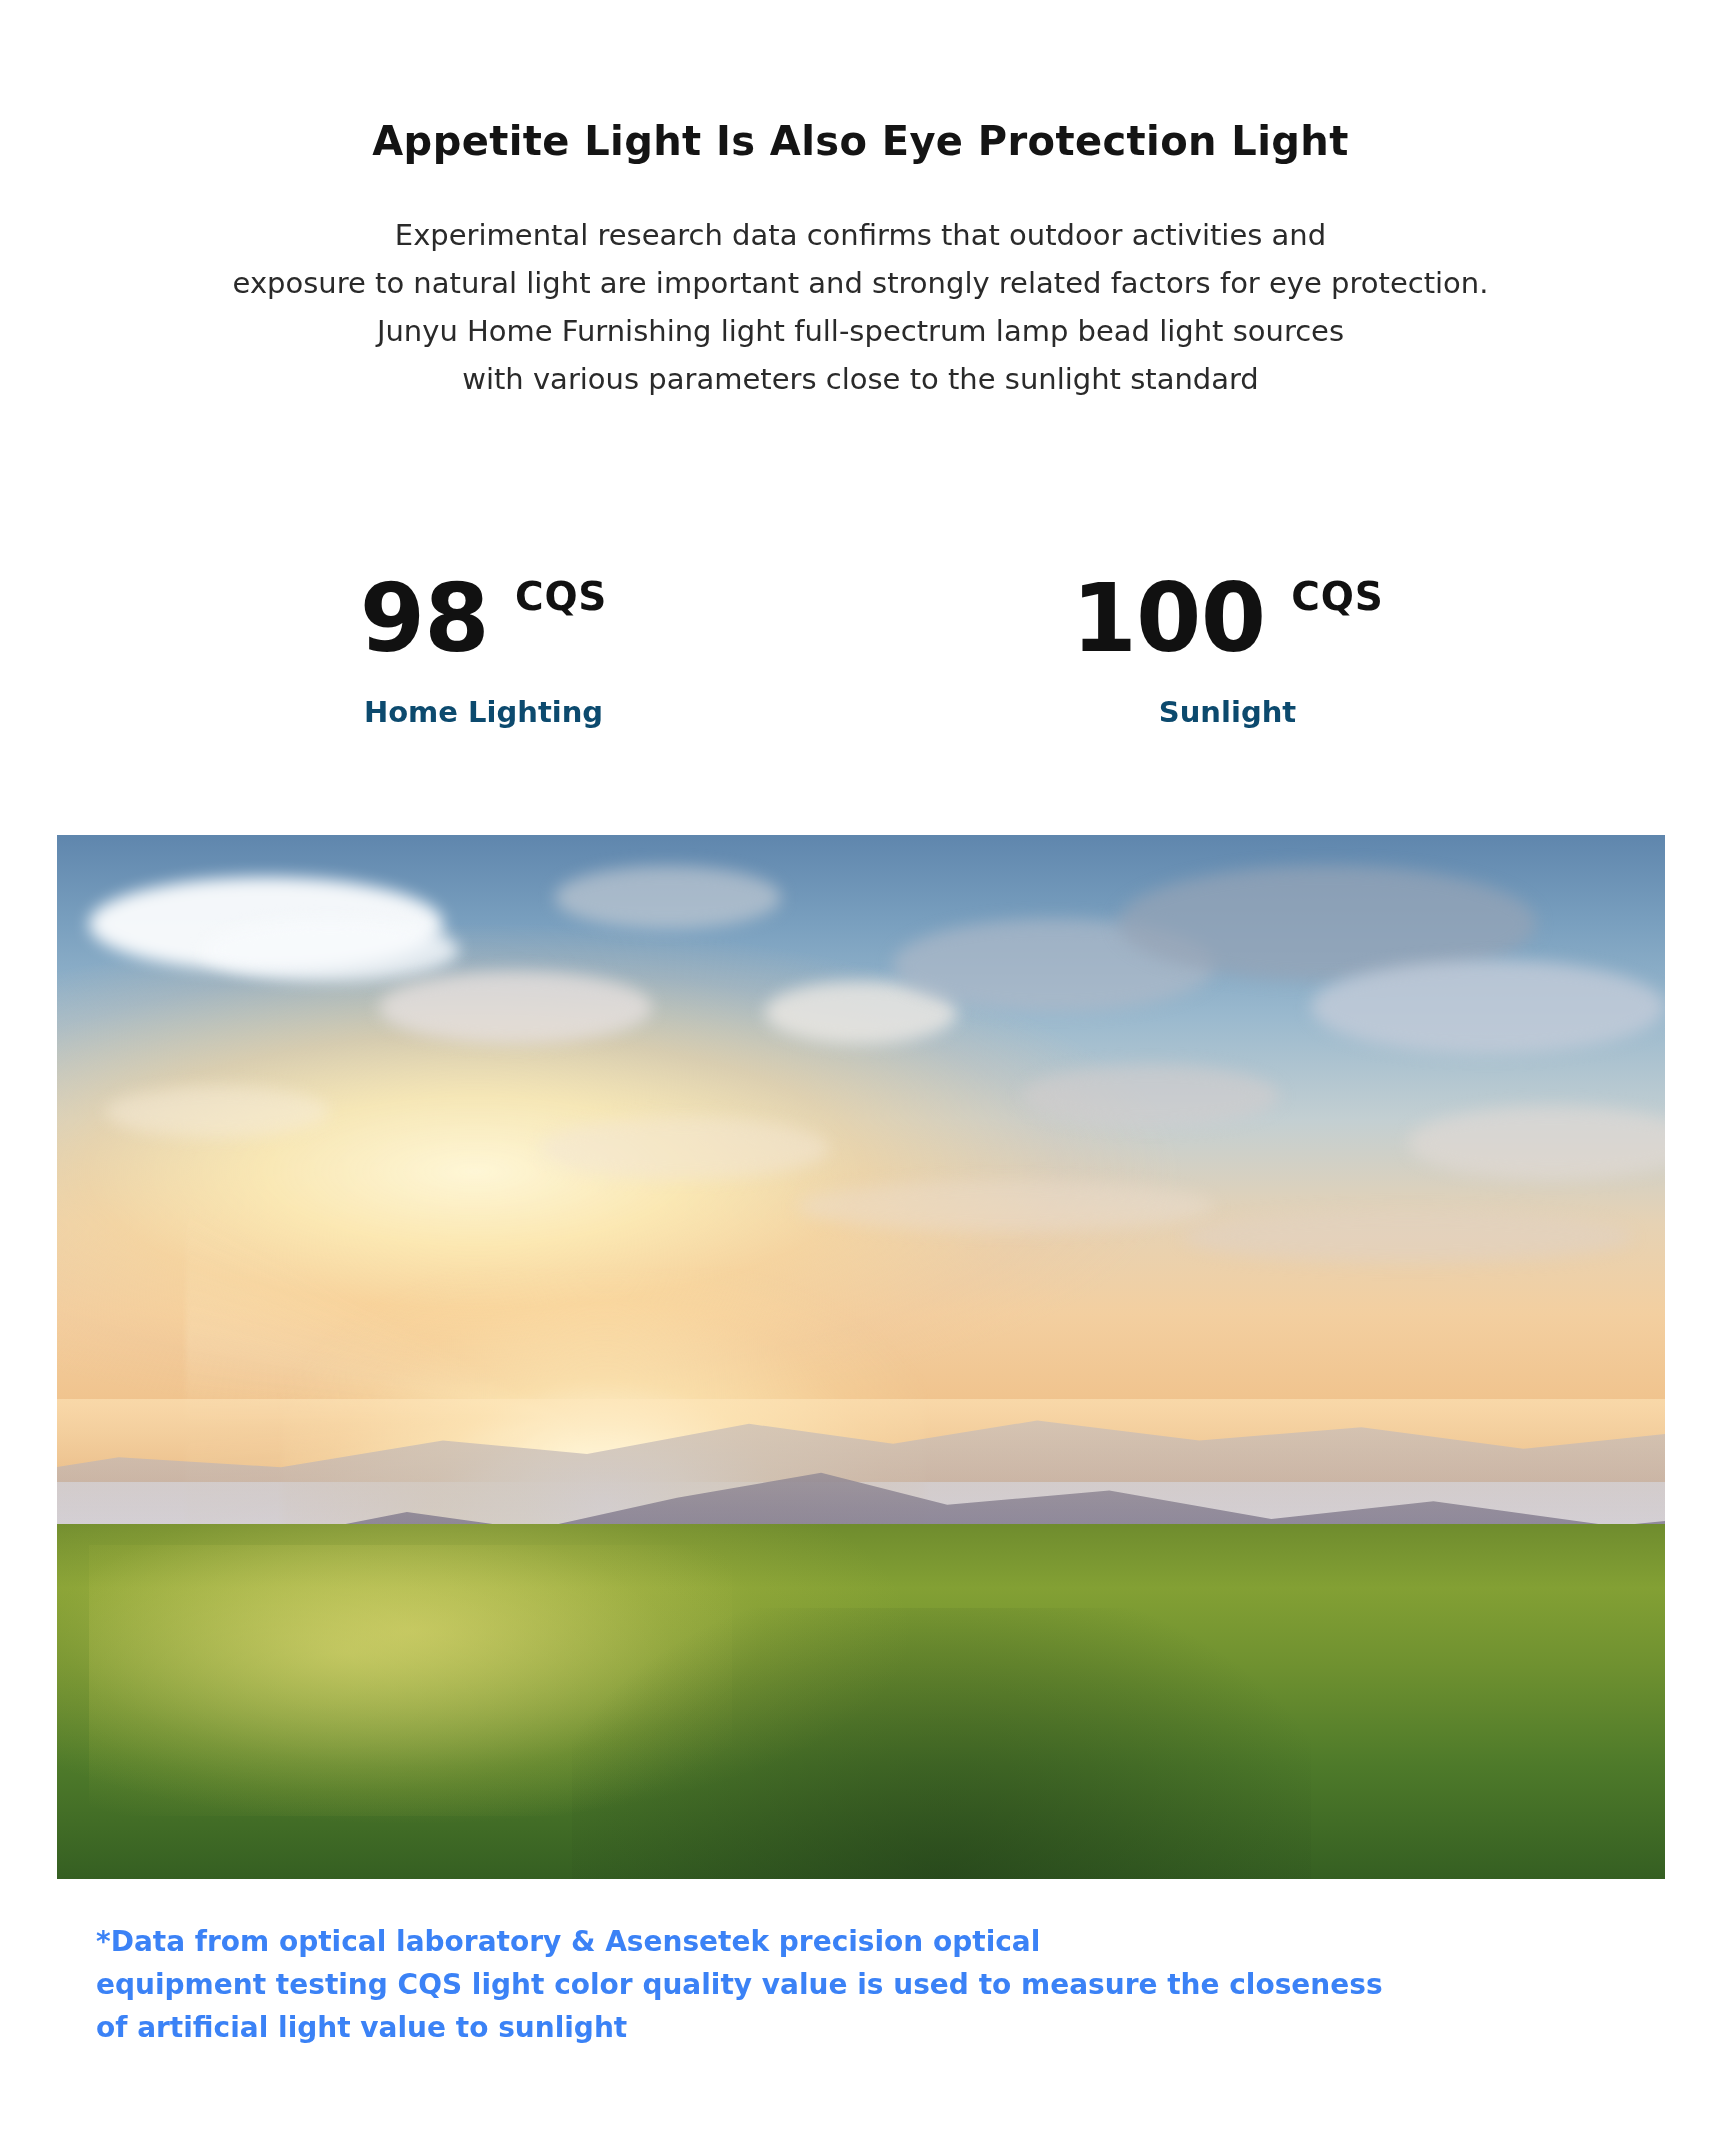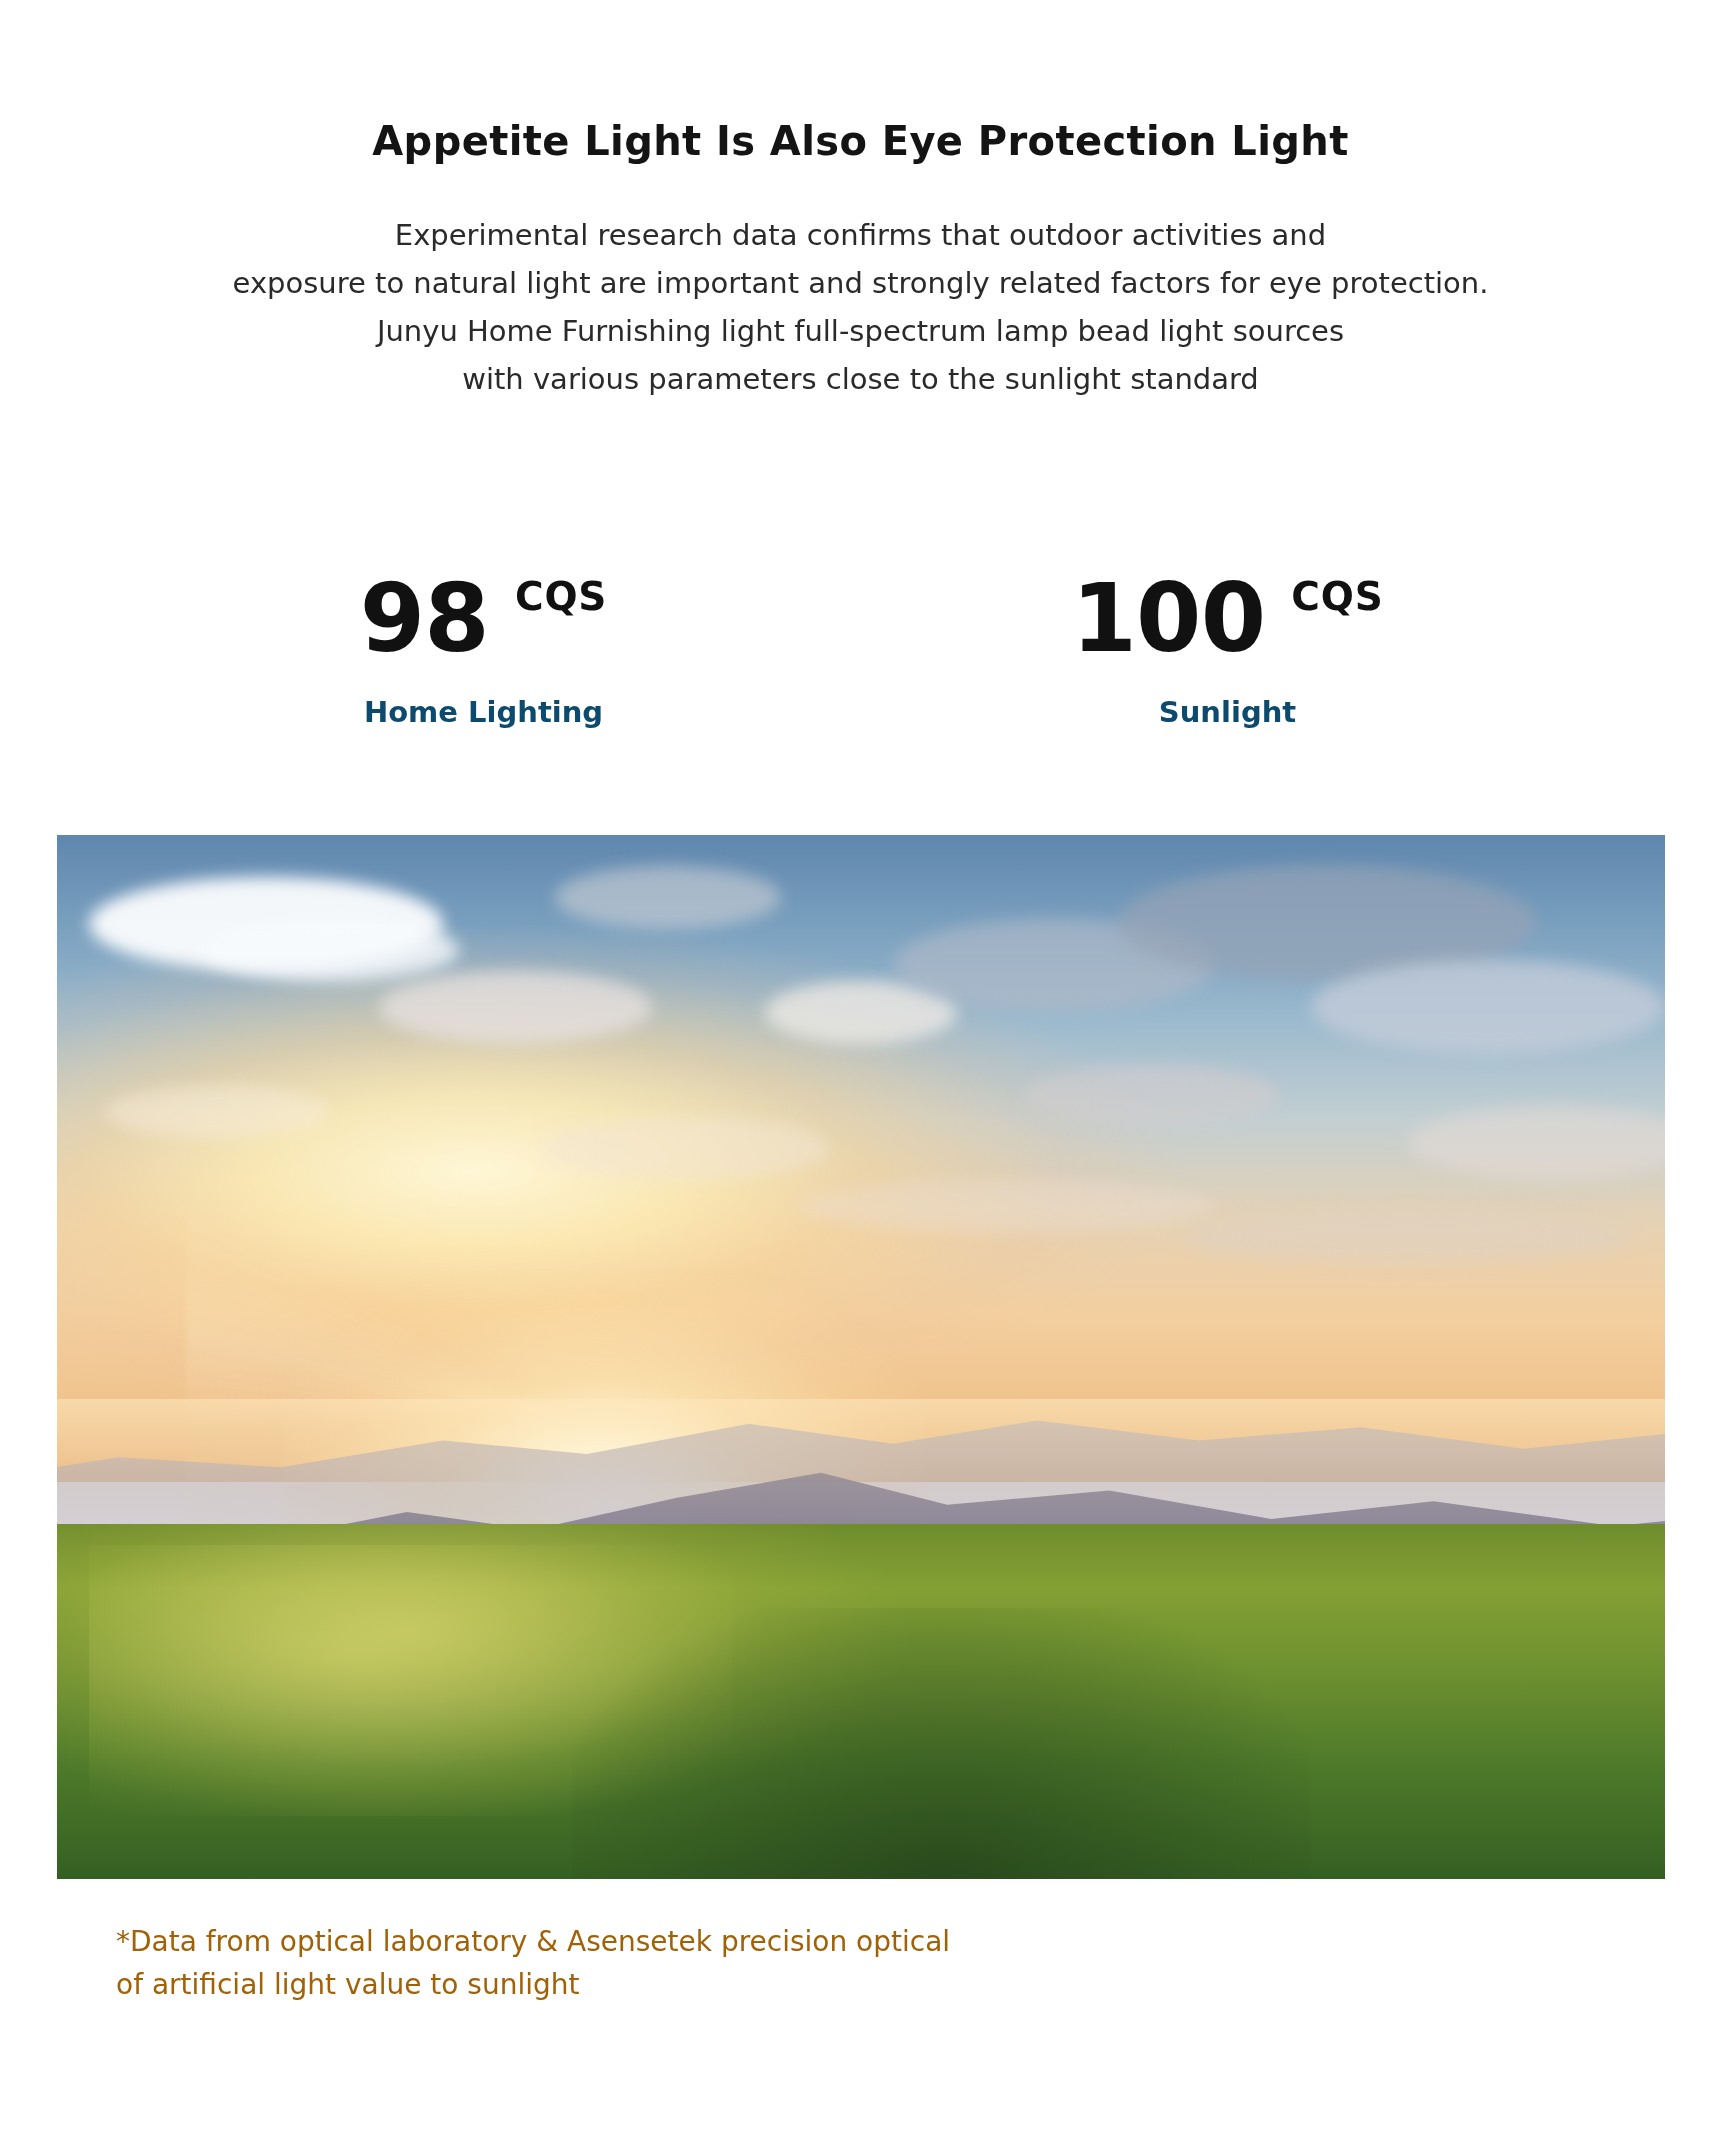--- a/index.html
+++ b/index.html
@@ -240,27 +240,27 @@
     left: 0; right: 0;
     top: 54%;
     height: 14%;
     background: linear-gradient(to bottom, rgba(255,232,190,0.55), rgba(255,232,190,0));
     pointer-events: none;
   }
 
   
   .footnote {
     position: absolute;
-    left: 116px;
+    left: 96px;
     top: 1920px;
     width: 1536px;
     font-size: 28px;
     line-height: 43px;
-    font-weight: 400;
-    color: #a16207;
+    font-weight: 700;
+    color: #3b82f6;
   }
   .footnote .line { display: block; }
 </style>
 </head>
 <body>
 
 <div class="page">
 
   <h1 class="headline">Appetite Light Is Also Eye Protection Light</h1>
 
@@ -316,17 +316,18 @@
       <div class="ridge ridge-near"></div>
       <div class="hill-sunlit"></div>
       <div class="grass"></div>
       <div class="grass-lit"></div>
       <div class="grass-shadow"></div>
     </div>
   </div>
 
   <div class="footnote">
     <span class="line">*Data from optical laboratory &amp; Asensetek precision optical</span>
+    <span class="line">equipment testing CQS light color quality value is used to measure the closeness</span>
     <span class="line">of artificial light value to sunlight</span>
   </div>
 
 </div>
 
 
 </body></html>

